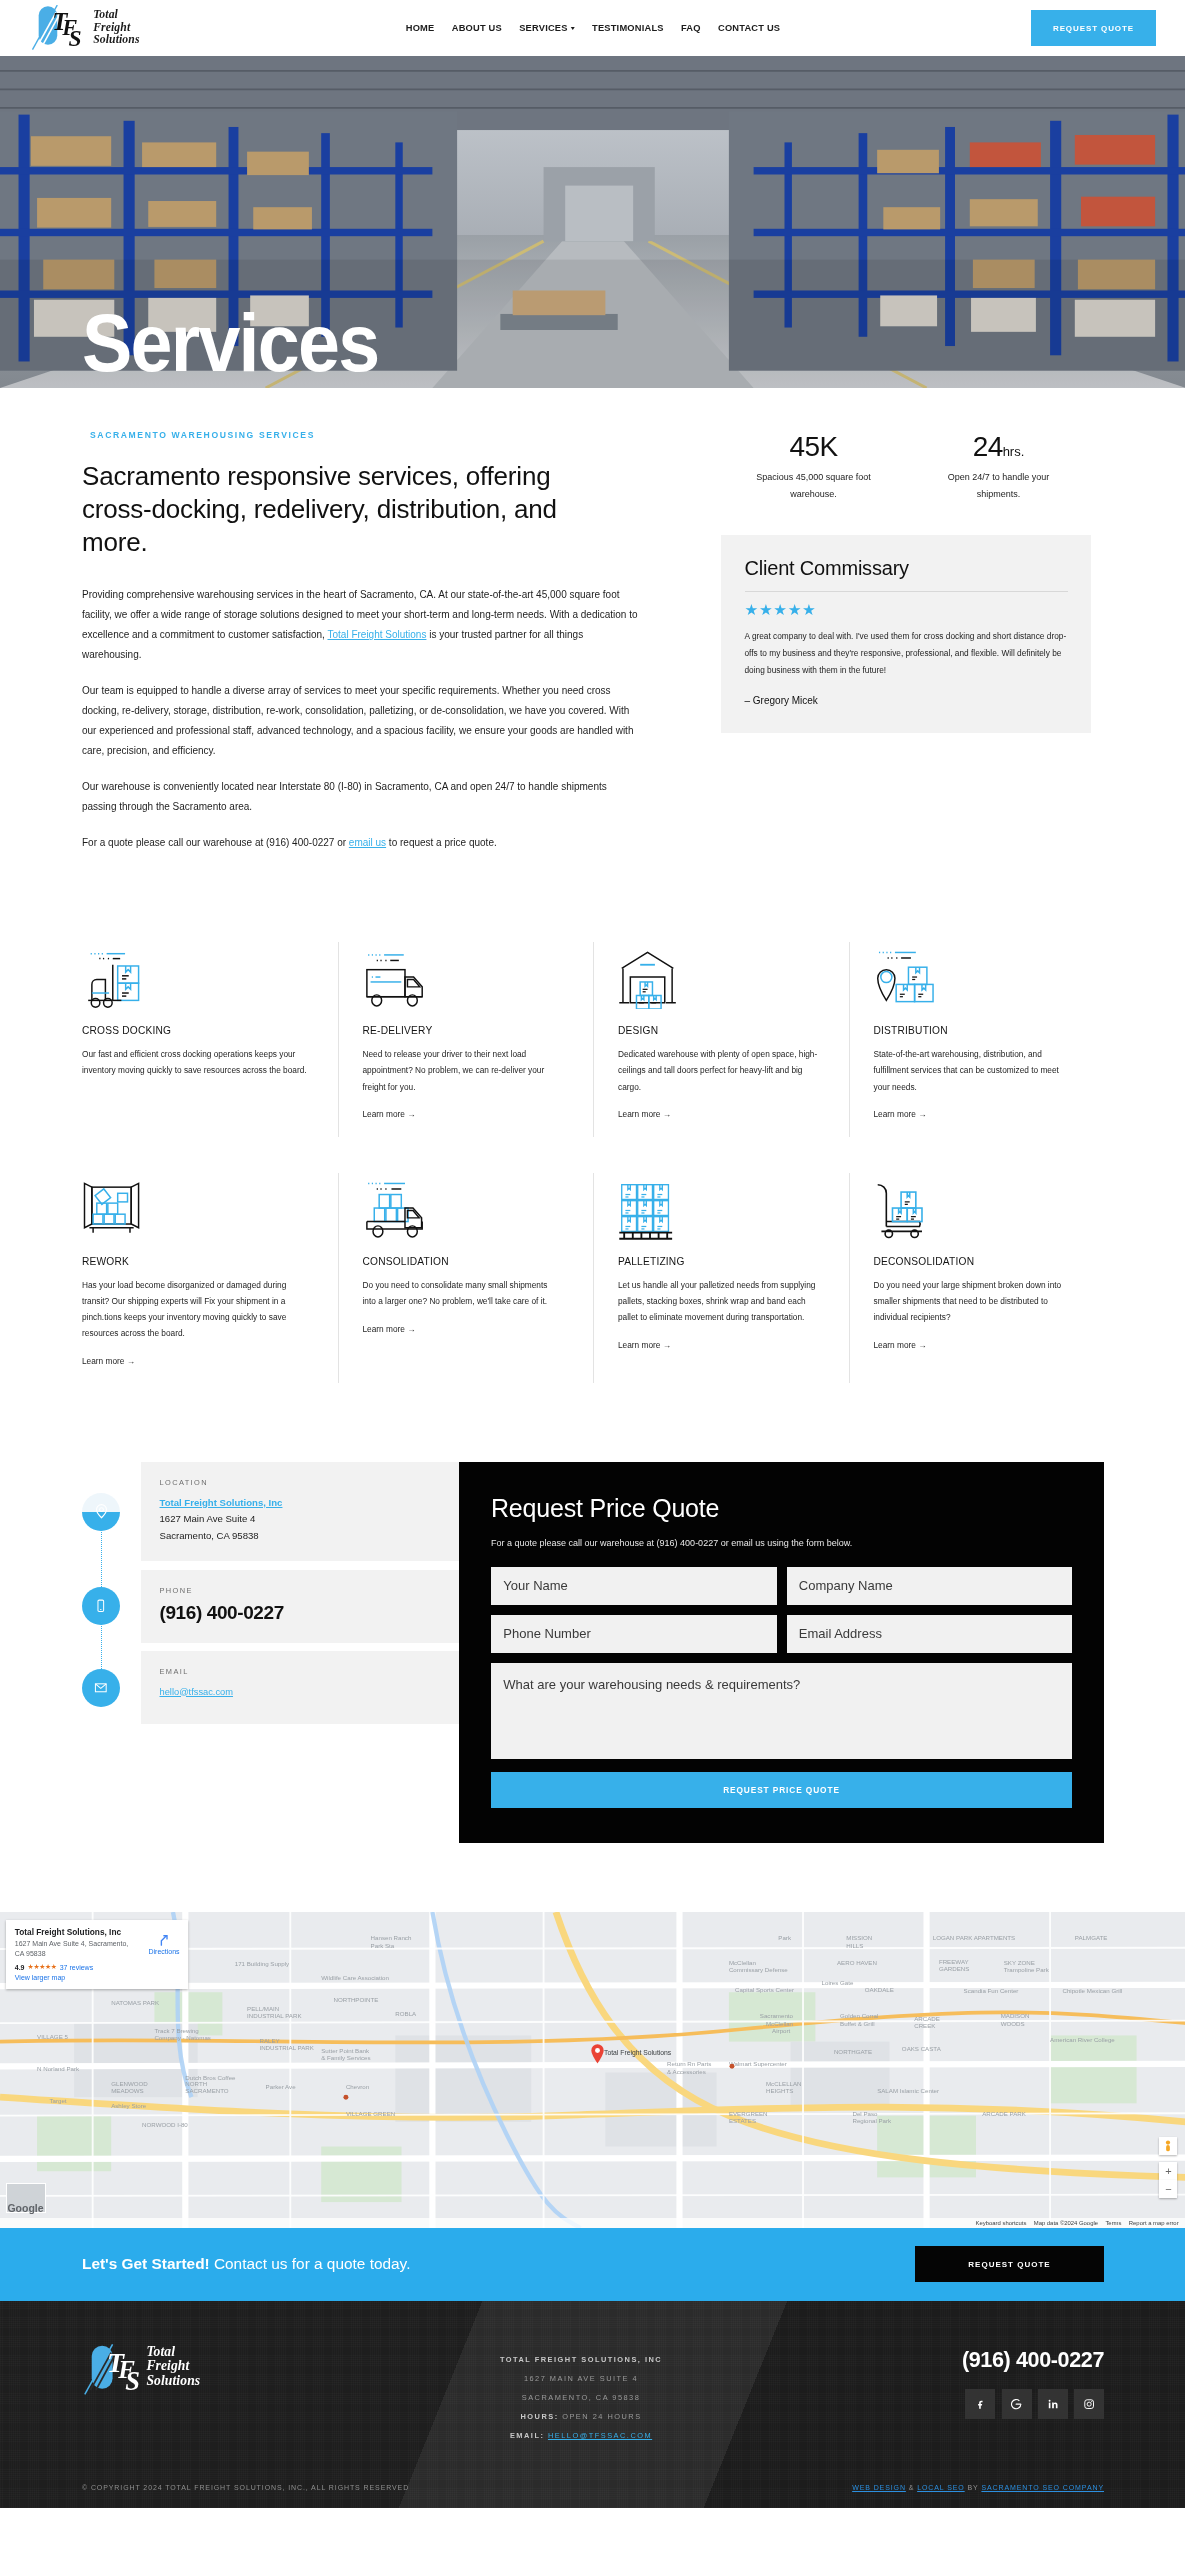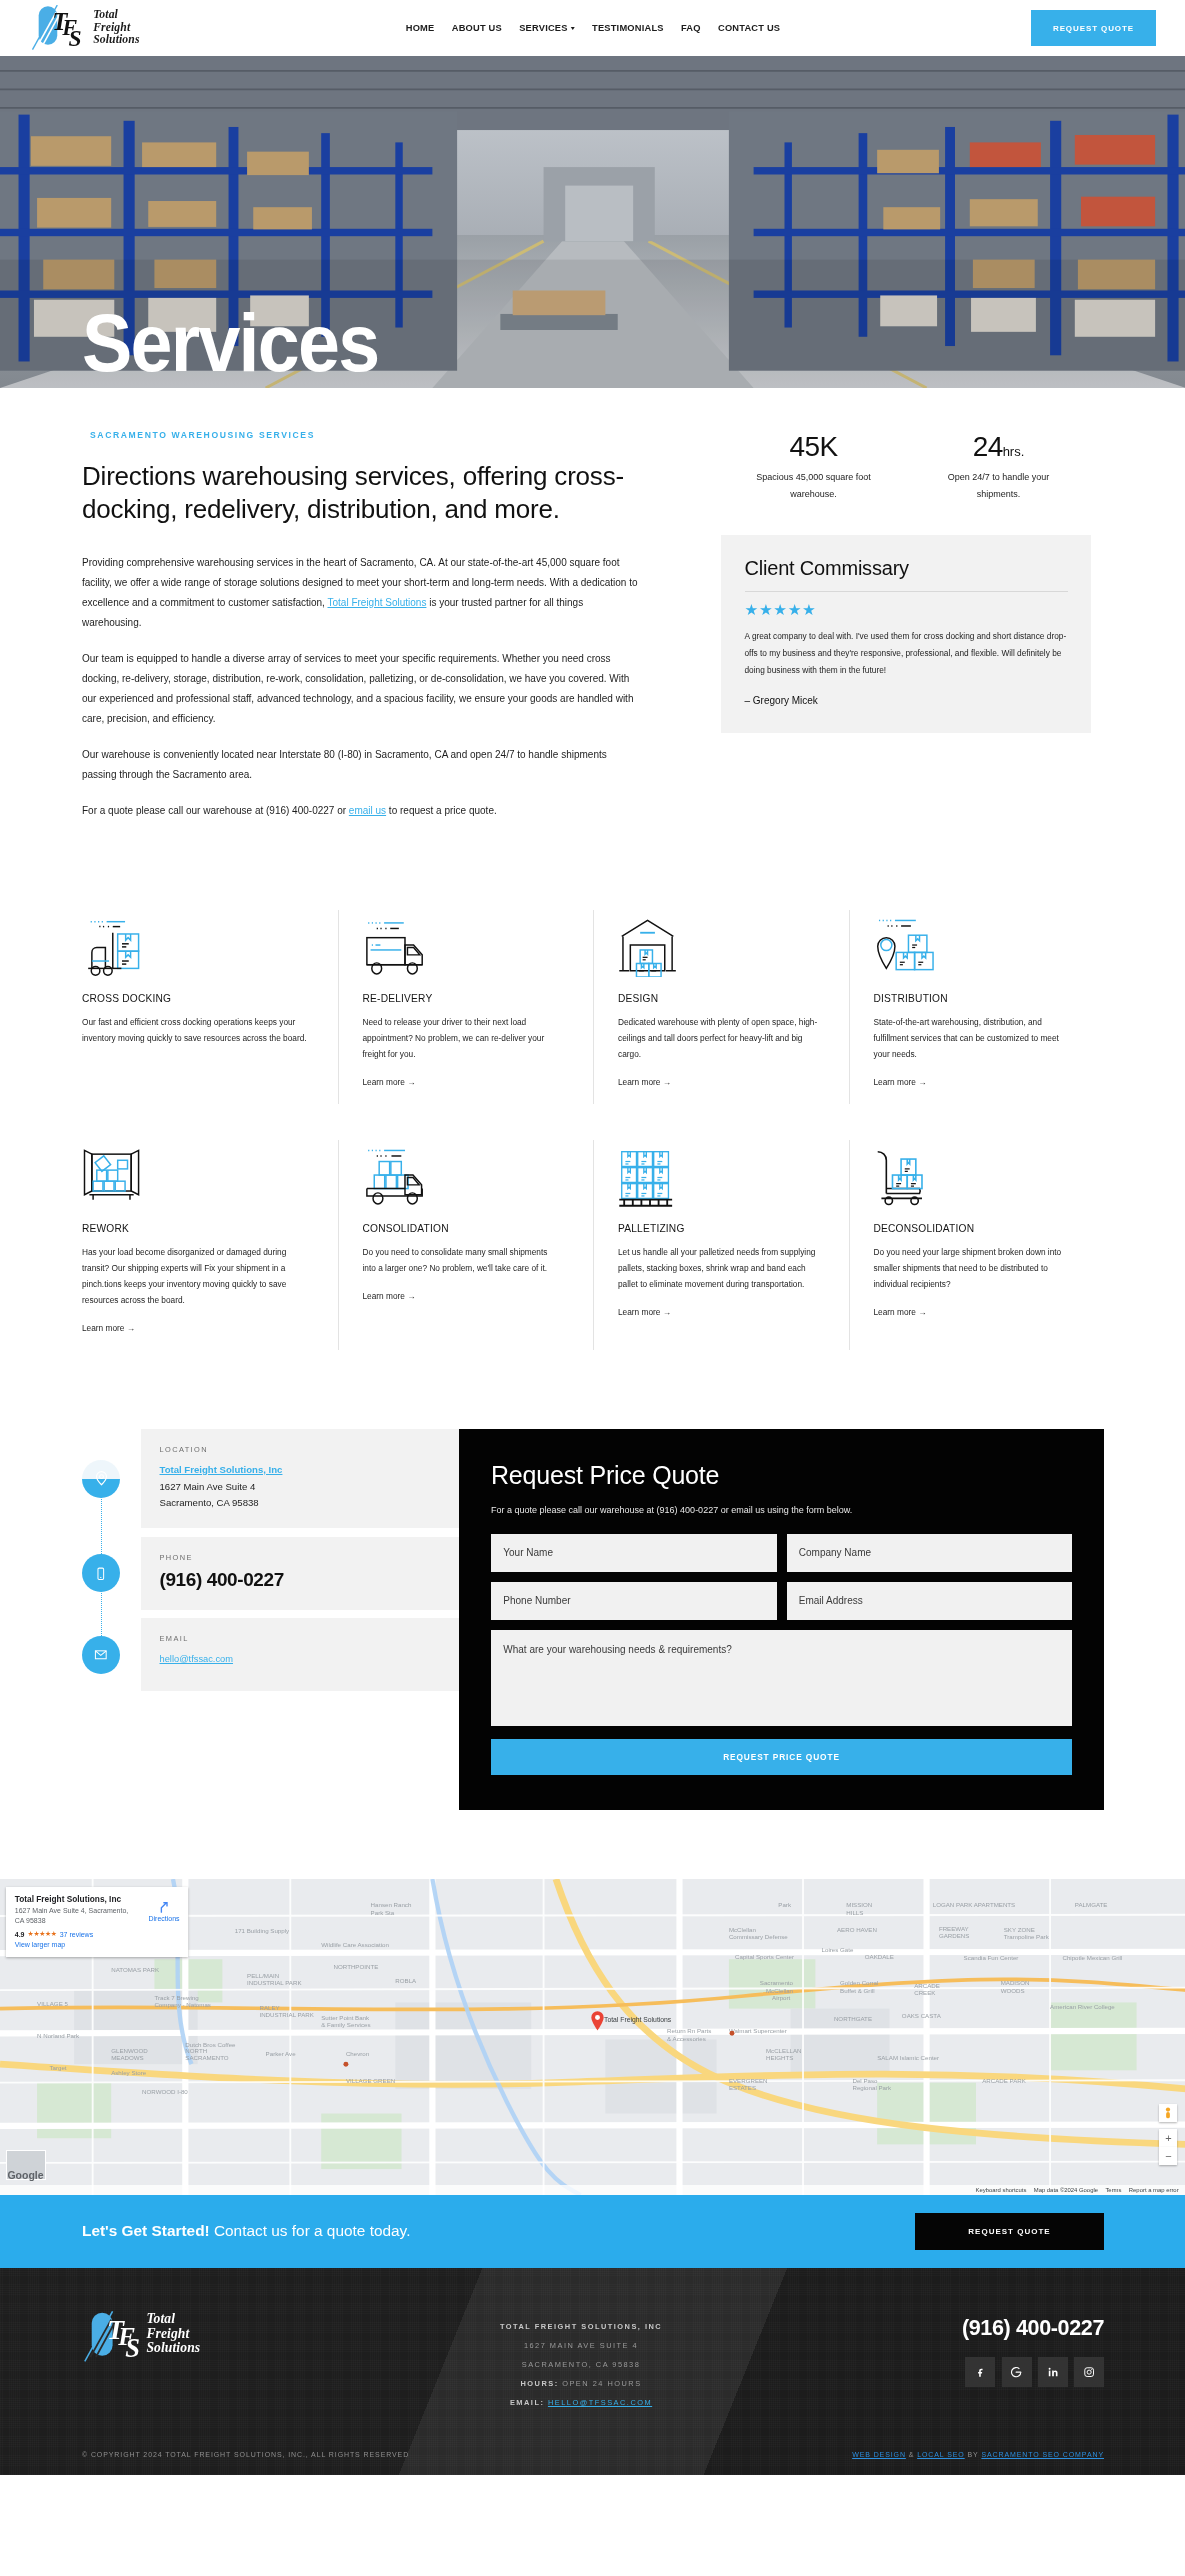--- a/index.html
+++ b/index.html
@@ -287,21 +287,21 @@
     margin-top: 15px;
     margin-bottom: 18.5px;
   }
   .form-row { display: flex; gap: 10px; margin-bottom: 10px; }
   .fld {
     flex: 1;
     background: #f1f1f1;
     border: none;
     height: 38px;
     padding: 0 12.3px;
-    font-size: 10px;
+    font-size: 13px;
     color: #1d1d1d;
     font-family: "Liberation Sans", sans-serif;
   }
   .fld::placeholder { color: #3a3a3a; opacity: 1; }
   textarea.fld {
     width: 100%;
     height: 96px;
     padding: 12.3px;
     resize: none;
     line-height: 1.5;
@@ -618,21 +618,21 @@
       <rect x="0" y="330" width="1920" height="208" fill="#000" opacity=".08"></rect>
     </svg>
   </div>
   <h1 class="hero-title">Services</h1>
 </section>
 
 <section class="section-pad">
   <div class="intro">
     <div class="intro-left">
       <div class="eyebrow">SACRAMENTO WAREHOUSING SERVICES</div>
-      <h1 class="big">Directions warehousing services, offering cross-docking, redelivery, distribution, and more.</h1>
+      <h1 class="big">Sacramento responsive services, offering cross-docking, redelivery, distribution, and more.</h1>
 
       <p class="body-p">
         <span>Providing comprehensive warehousing services in the heart of Sacramento, CA. At our state-of-the-art 45,000 square foot facility, we offer a wide range of storage solutions designed to meet your short-term and long-term needs. With a dedication to excellence and a commitment to customer satisfaction, </span><a href="#">Total Freight Solutions</a><span> is your trusted partner for all things warehousing.</span>
       </p>
       <p class="body-p">Our team is equipped to handle a diverse array of services to meet your specific requirements. Whether you need cross docking, re-delivery, storage, distribution, re-work, consolidation, palletizing, or de-consolidation, we have you covered. With our experienced and professional staff, advanced technology, and a spacious facility, we ensure your goods are handled with care, precision, and efficiency.</p>
       <p class="body-p">Our warehouse is conveniently located near Interstate 80 (I-80) in Sacramento, CA and open 24/7 to handle shipments passing through the Sacramento area.</p>
       <p class="body-p">
         <span>For a quote please call our warehouse at (916) 400-0227 or </span><a href="#">email us</a><span> to request a price quote.</span>
       </p>
     </div>

